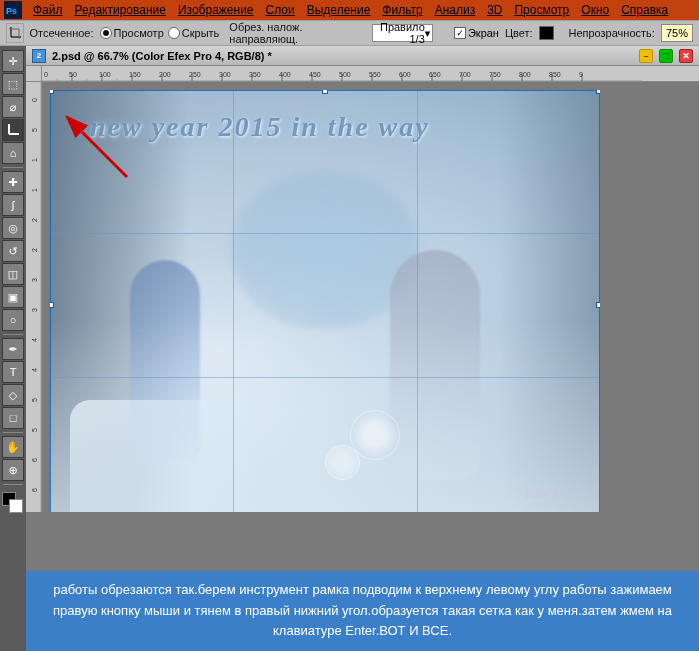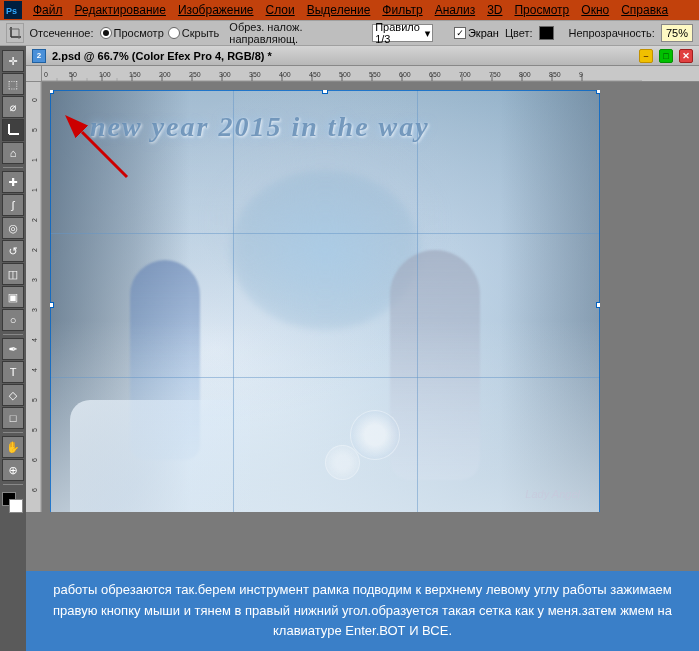--- a/index.html
+++ b/index.html
@@ -374,21 +374,21 @@
     <div class="radio-option">
       <div class="radio-dot active"></div>
       <span>Просмотр</span>
     </div>
     <div class="radio-option" style="">
       <div class="radio-dot"></div>
       <span>Скрыть</span>
     </div>
   </div>
   <span class="options-label" style="margin-left:4px;">Обрез. налож. направляющ.</span>
-  <div class="options-dropdown" style="margin-left:12px;">
+  <div class="options-dropdown" style="margin-left:12px;text-align:right;">
     <span>Правило 1/3</span>
     <span>▾</span>
   </div>
   <div style="width:10px;"></div>
   <div class="checkbox-opt">
     <div class="checkbox-box checked"></div>
     <span>Экран</span>
   </div>
   <span class="options-label" style="">Цвет:</span>
   <div class="color-swatch"></div>

